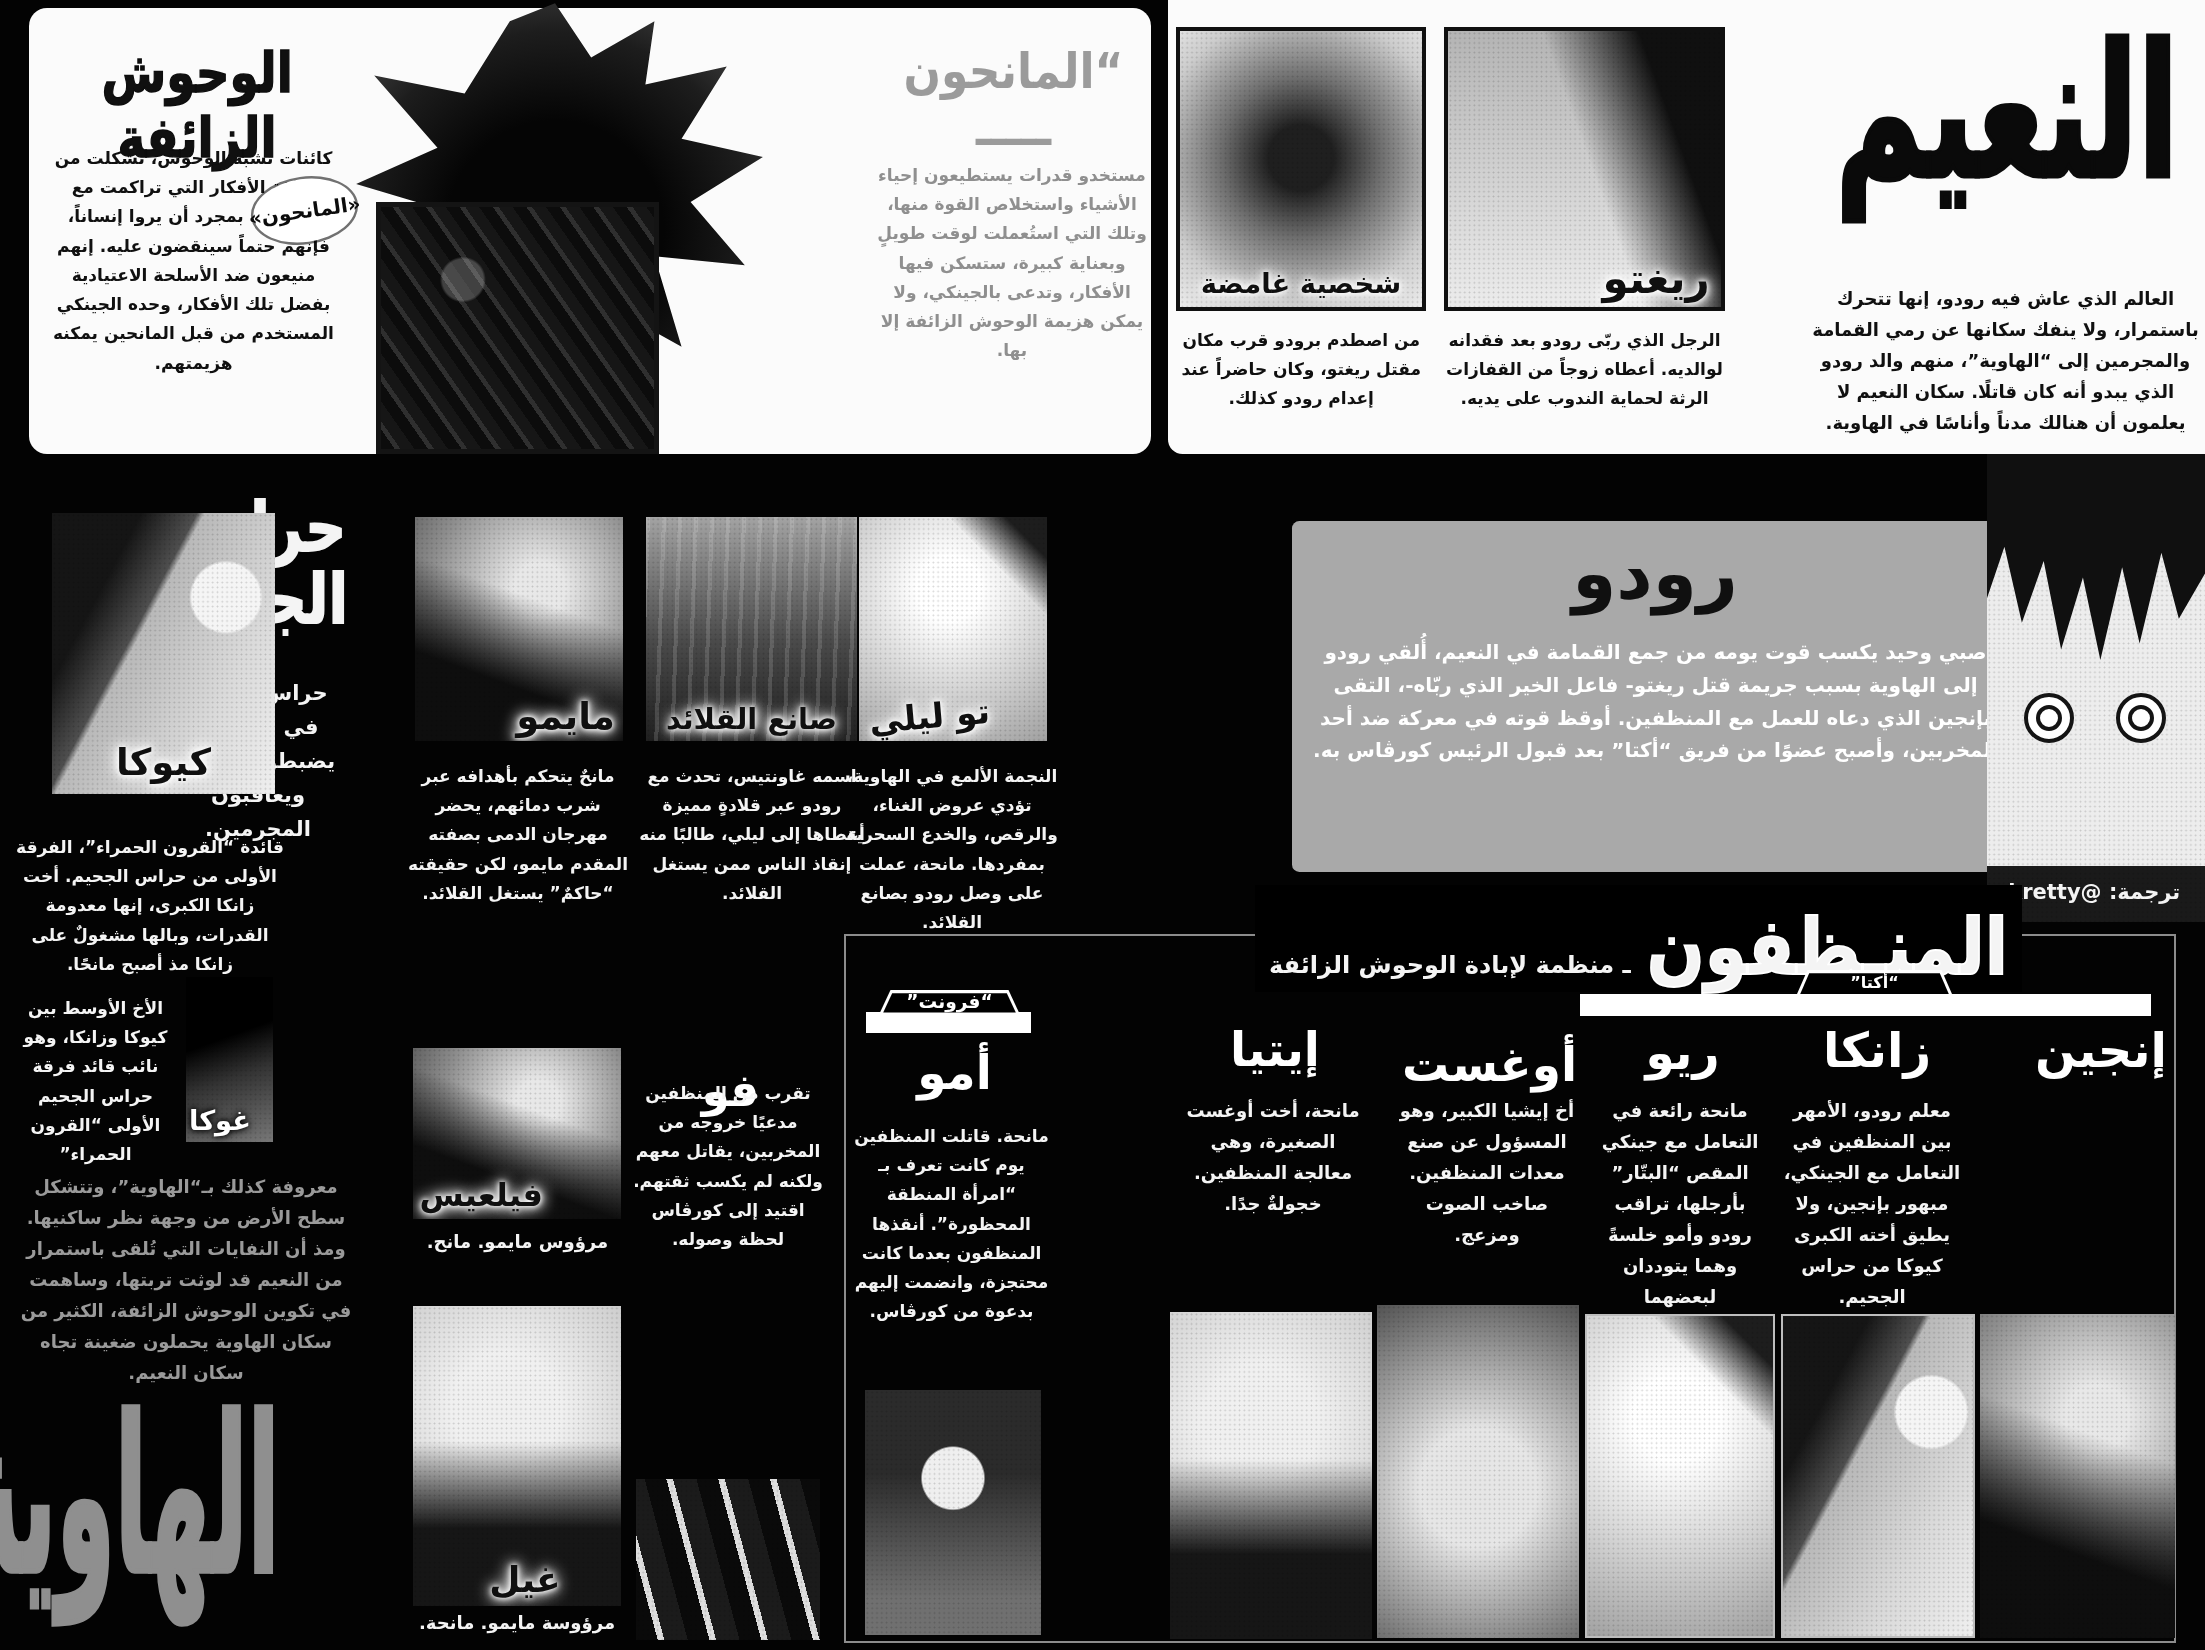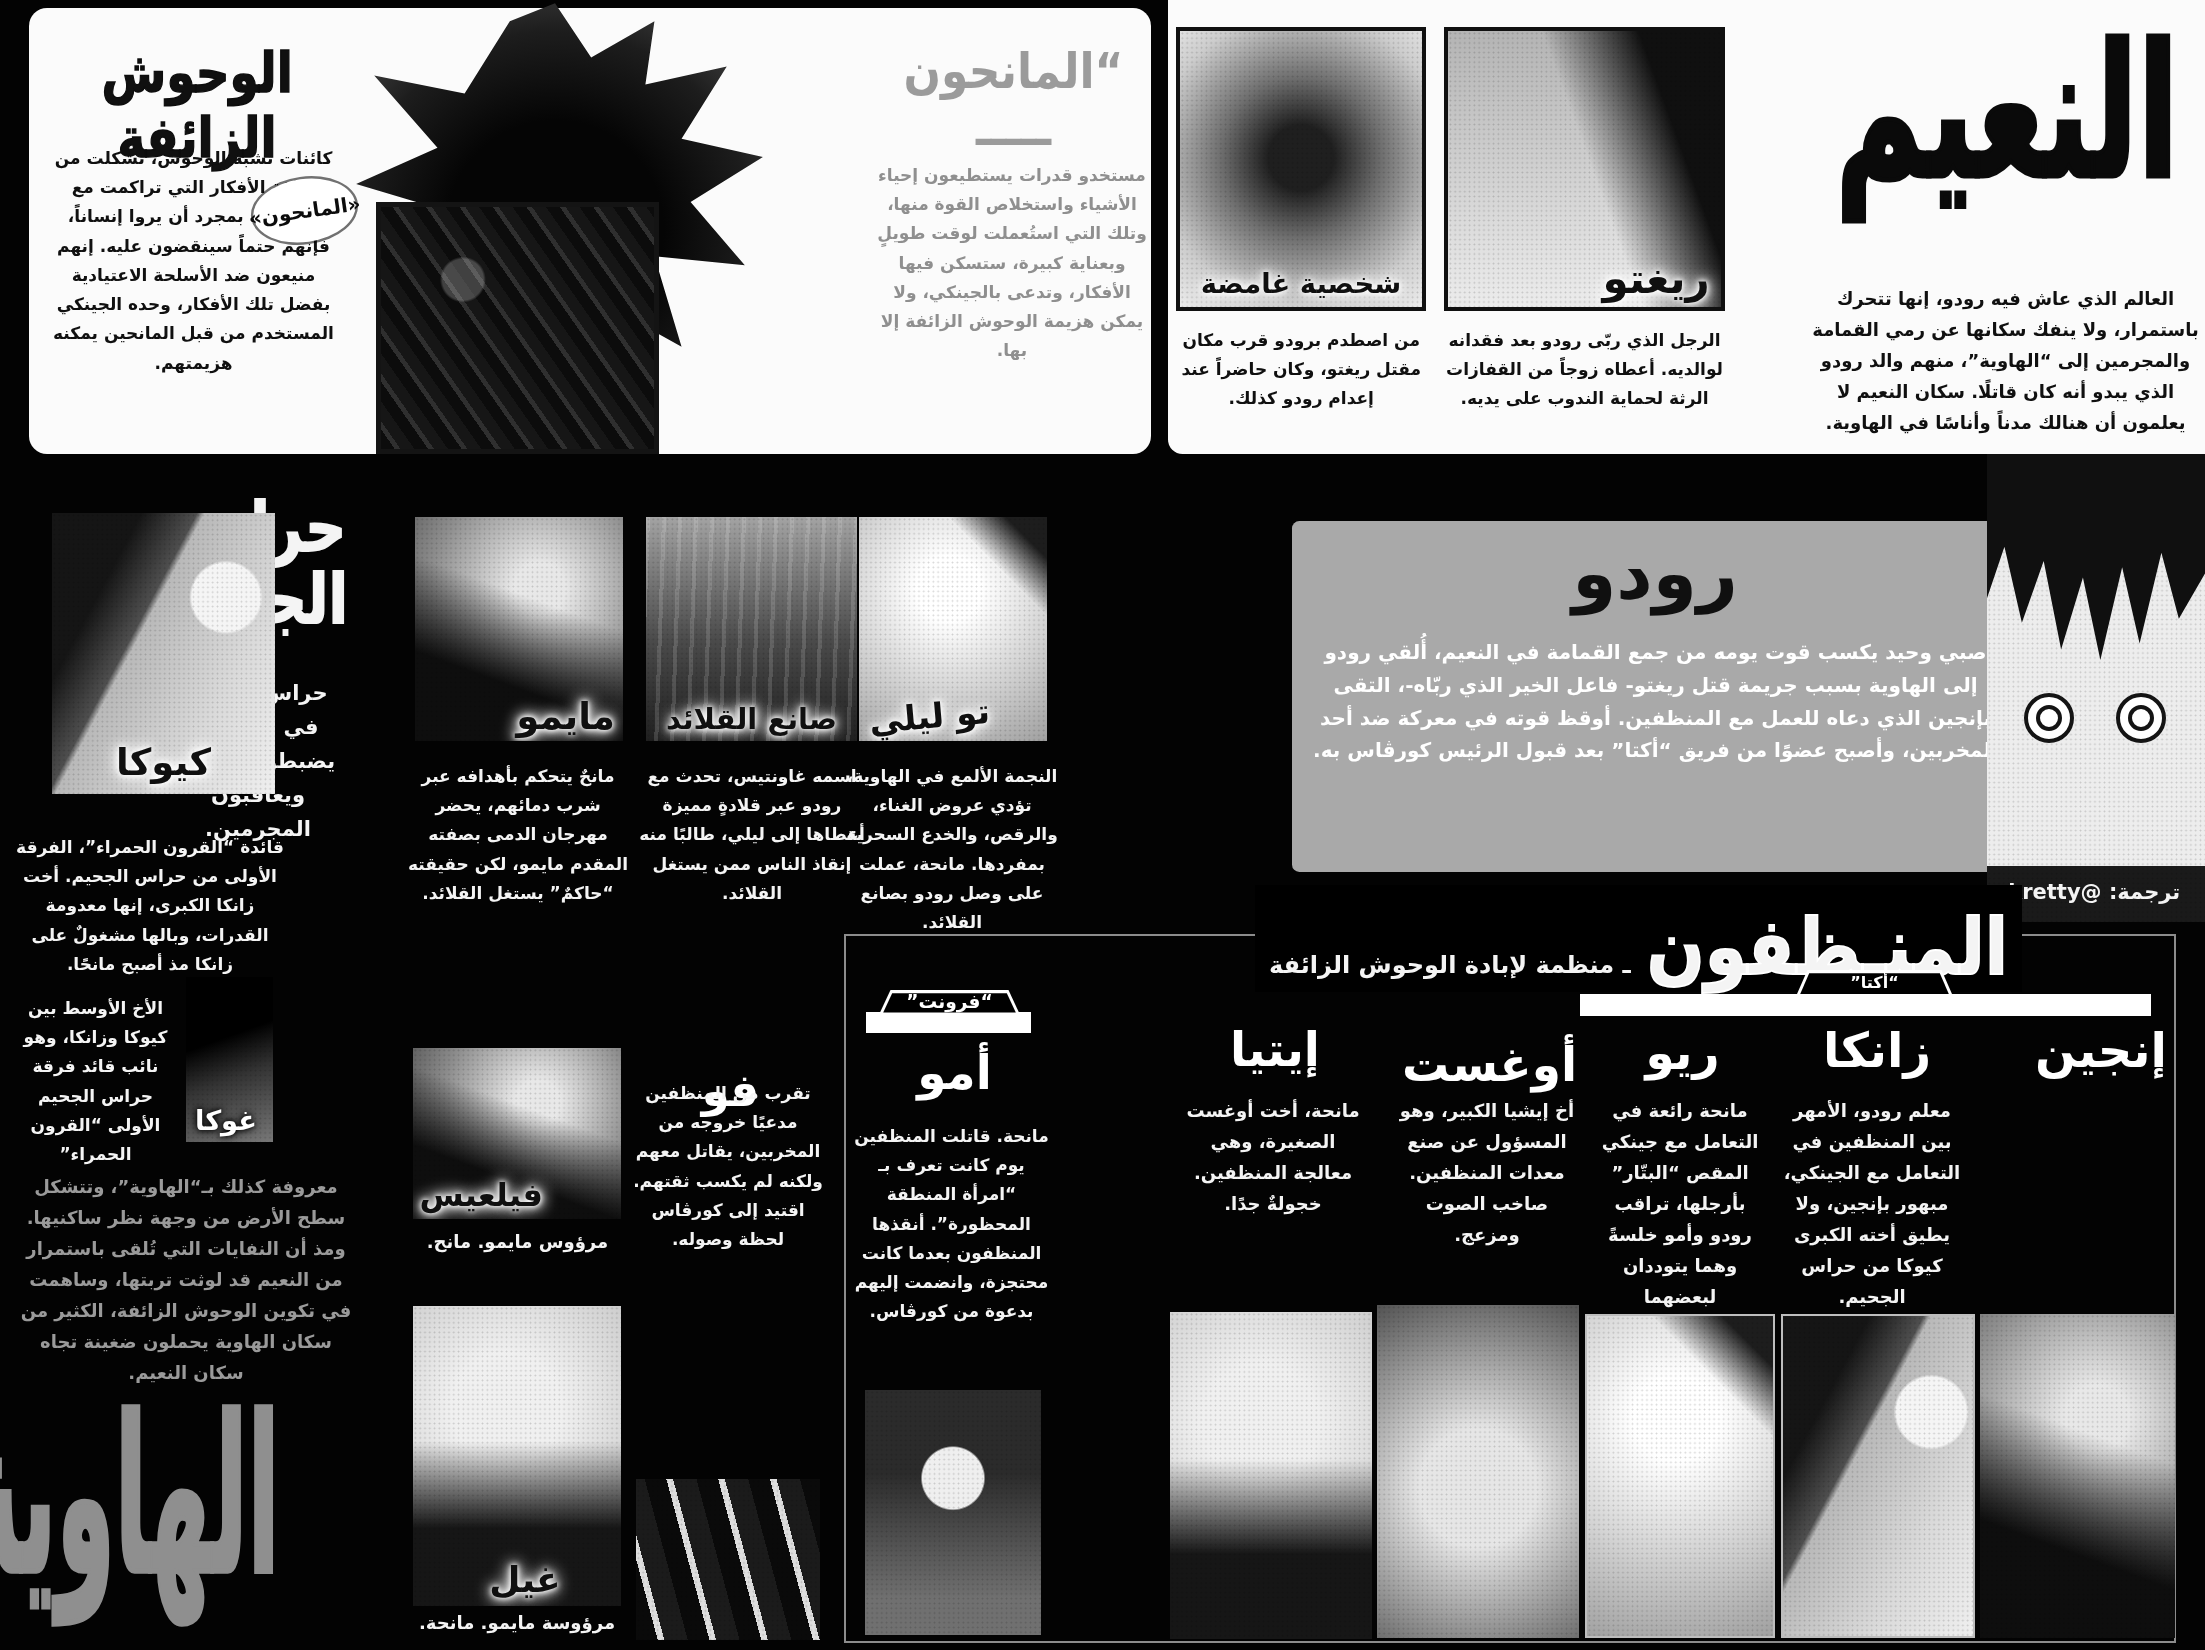--- a/index.html
+++ b/index.html
@@ -178,21 +178,21 @@
     <div class="img-lbl" style="bottom:4.8px;left:6.5px;font-size:32px;">فيلعيس</div>
   </div>
   <div class="abs par wt" style="left:402px;top:1227px;width:231px;font-size:18px;">مرؤوس مايمو. مانح.</div>
 
   <div class="abs art v7" style="left:413px;top:1306px;width:208px;height:300px;">
     <div class="img-lbl" style="bottom:6.5px;left:0;right:0;text-align:center;font-size:36px;padding-left:16px;">غيل</div>
   </div>
   <div class="abs par wt" style="left:413px;top:1611px;width:208px;font-size:18px;line-height:1.35;">مرؤوسة مايمو. مانحة.</div>
 
   <div class="abs art v9" style="left:186px;top:977px;width:87px;height:165px;">
-    <div class="img-lbl-w" style="bottom:6.5px;right:16px;font-size:27.4px;">غوكا</div>
+    <div class="img-lbl-w" style="bottom:6.5px;right:22px;font-size:27.4px;">غوكا</div>
   </div>
   <div class="abs par wt" style="left:18px;top:994px;width:155px;">الأخ الأوسط بين كيوكا وزانكا، وهو نائب قائد فرقة حراس الجحيم الأولى “القرون الحمراء”</div>
 
   <div class="abs par" style="left:14.5px;top:1172px;width:343px;font-size:18px;color:#9a9a9a;">معروفة كذلك بـ“الهاوية”، وتتشكل سطح الأرض من وجهة نظر ساكنيها. ومذ أن النفايات التي تُلقى باستمرار من النعيم قد لوثت تربتها، وساهمت في تكوين الوحوش الزائفة، الكثير من سكان الهاوية يحملون ضغينة تجاه سكان النعيم.</div>
   <div class="abs stretch" style="left:9.7px;top:1371px;width:270px;font-size:94px;font-weight:bold;color:#8f8f8f;text-align:center;transform:scaleY(2.3);-webkit-text-stroke:2.4px #8f8f8f;">الهاوية</div>
 
 </div>
 
 
 </body></html>

